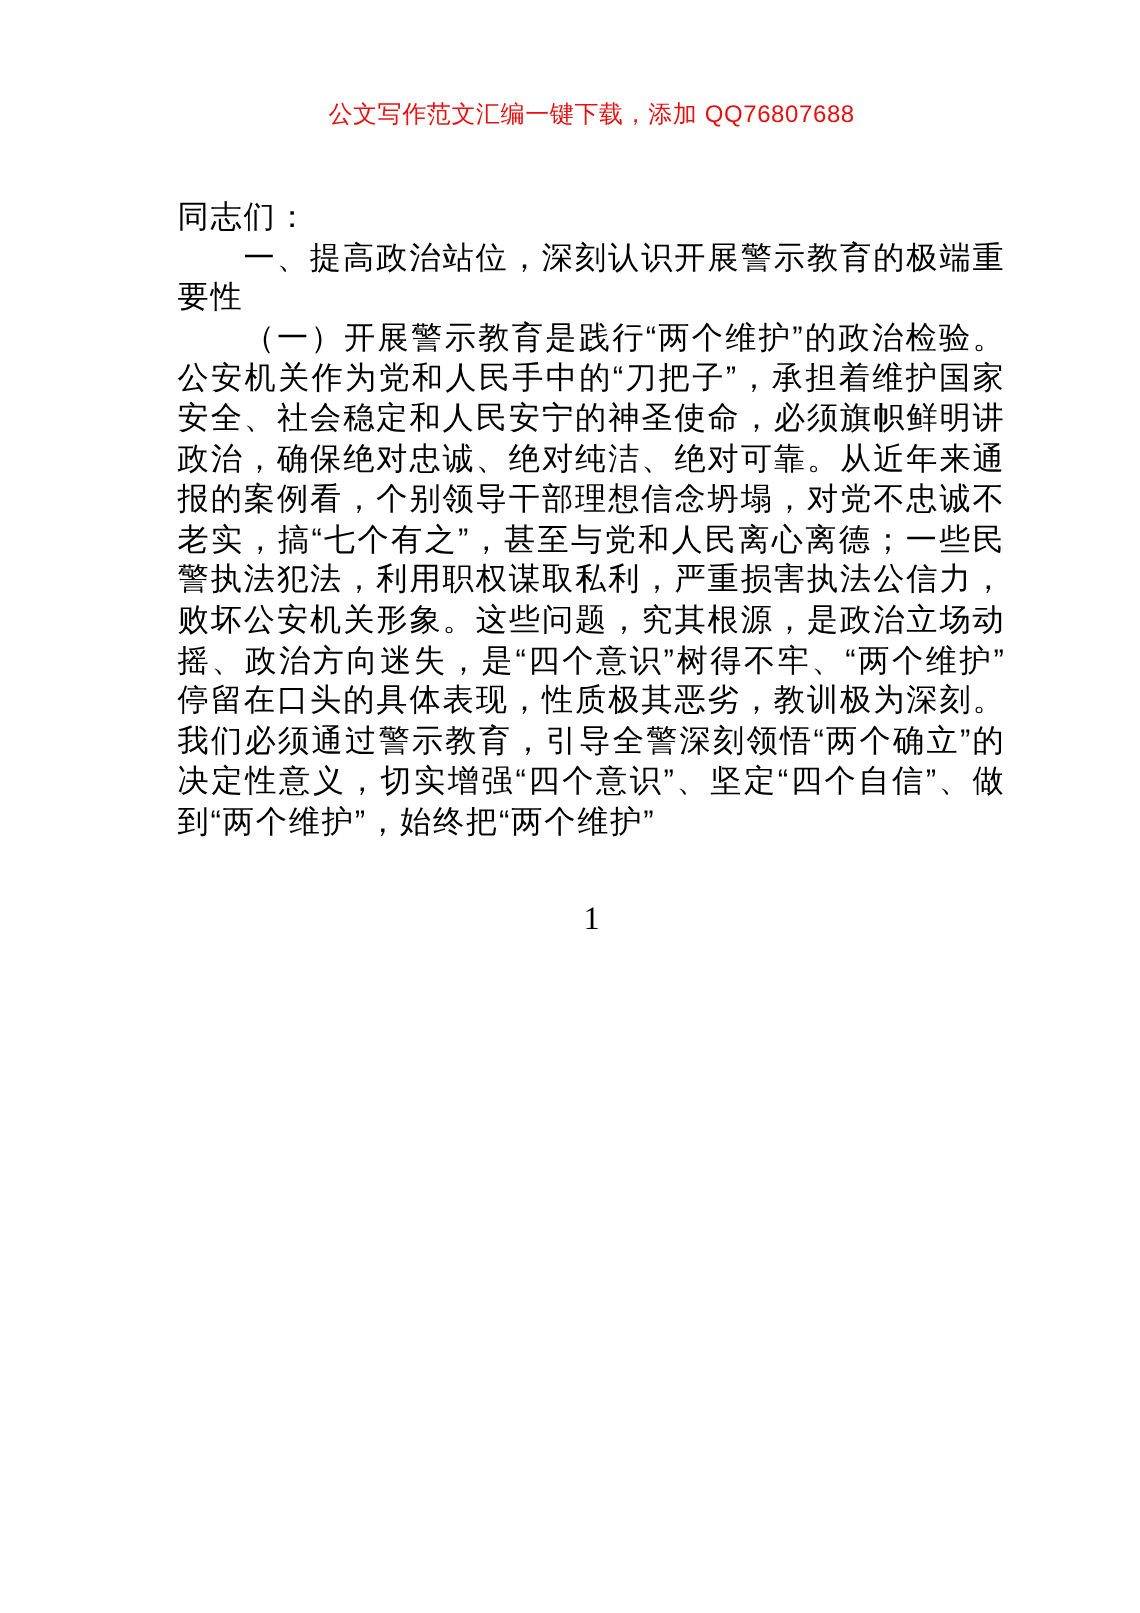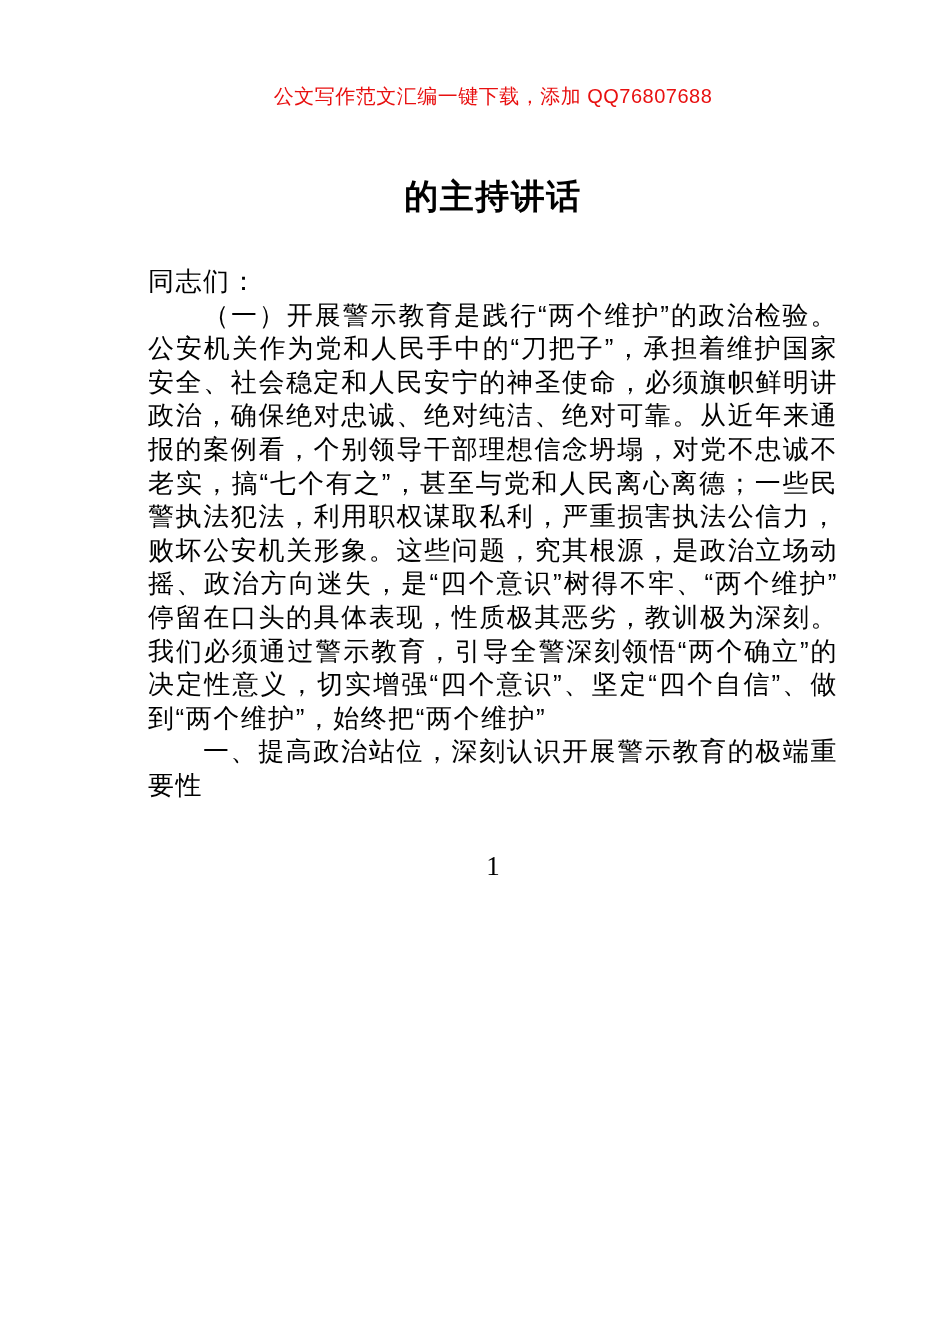--- a/index.html
+++ b/index.html
@@ -61,24 +61,23 @@
   }
 </style>
 </head>
 <body>
 
 <div class="page">
 
   <div class="notice">公文写作范文汇编一键下载，添加 QQ76807688</div>
 
   <h1 class="doc-title">
-    <span class="title-line">的主持讲话</span>
   </h1>
 
   <div class="doc-body">
     <p class="no-indent">同志们：</p>
+    <p>一、提高政治站位，深刻认识开展警示教育的极端重要性</p>
     <p>（一）开展警示教育是践行“两个维护”的政治检验。公安机关作为党和人民手中的“刀把子”，承担着维护国家安全、社会稳定和人民安宁的神圣使命，必须旗帜鲜明讲政治，确保绝对忠诚、绝对纯洁、绝对可靠。从近年来通报的案例看，个别领导干部理想信念坍塌，对党不忠诚不老实，搞“七个有之”，甚至与党和人民离心离德；一些民警执法犯法，利用职权谋取私利，严重损害执法公信力，败坏公安机关形象。这些问题，究其根源，是政治立场动摇、政治方向迷失，是“四个意识”树得不牢、“两个维护”停留在口头的具体表现，性质极其恶劣，教训极为深刻。我们必须通过警示教育，引导全警深刻领悟“两个确立”的决定性意义，切实增强“四个意识”、坚定“四个自信”、做到“两个维护”，始终把“两个维护”</p>
-    <p>一、提高政治站位，深刻认识开展警示教育的极端重要性</p>
   </div>
 
   <div class="page-number">1</div>
 
 </div>
 
 </body></html>

